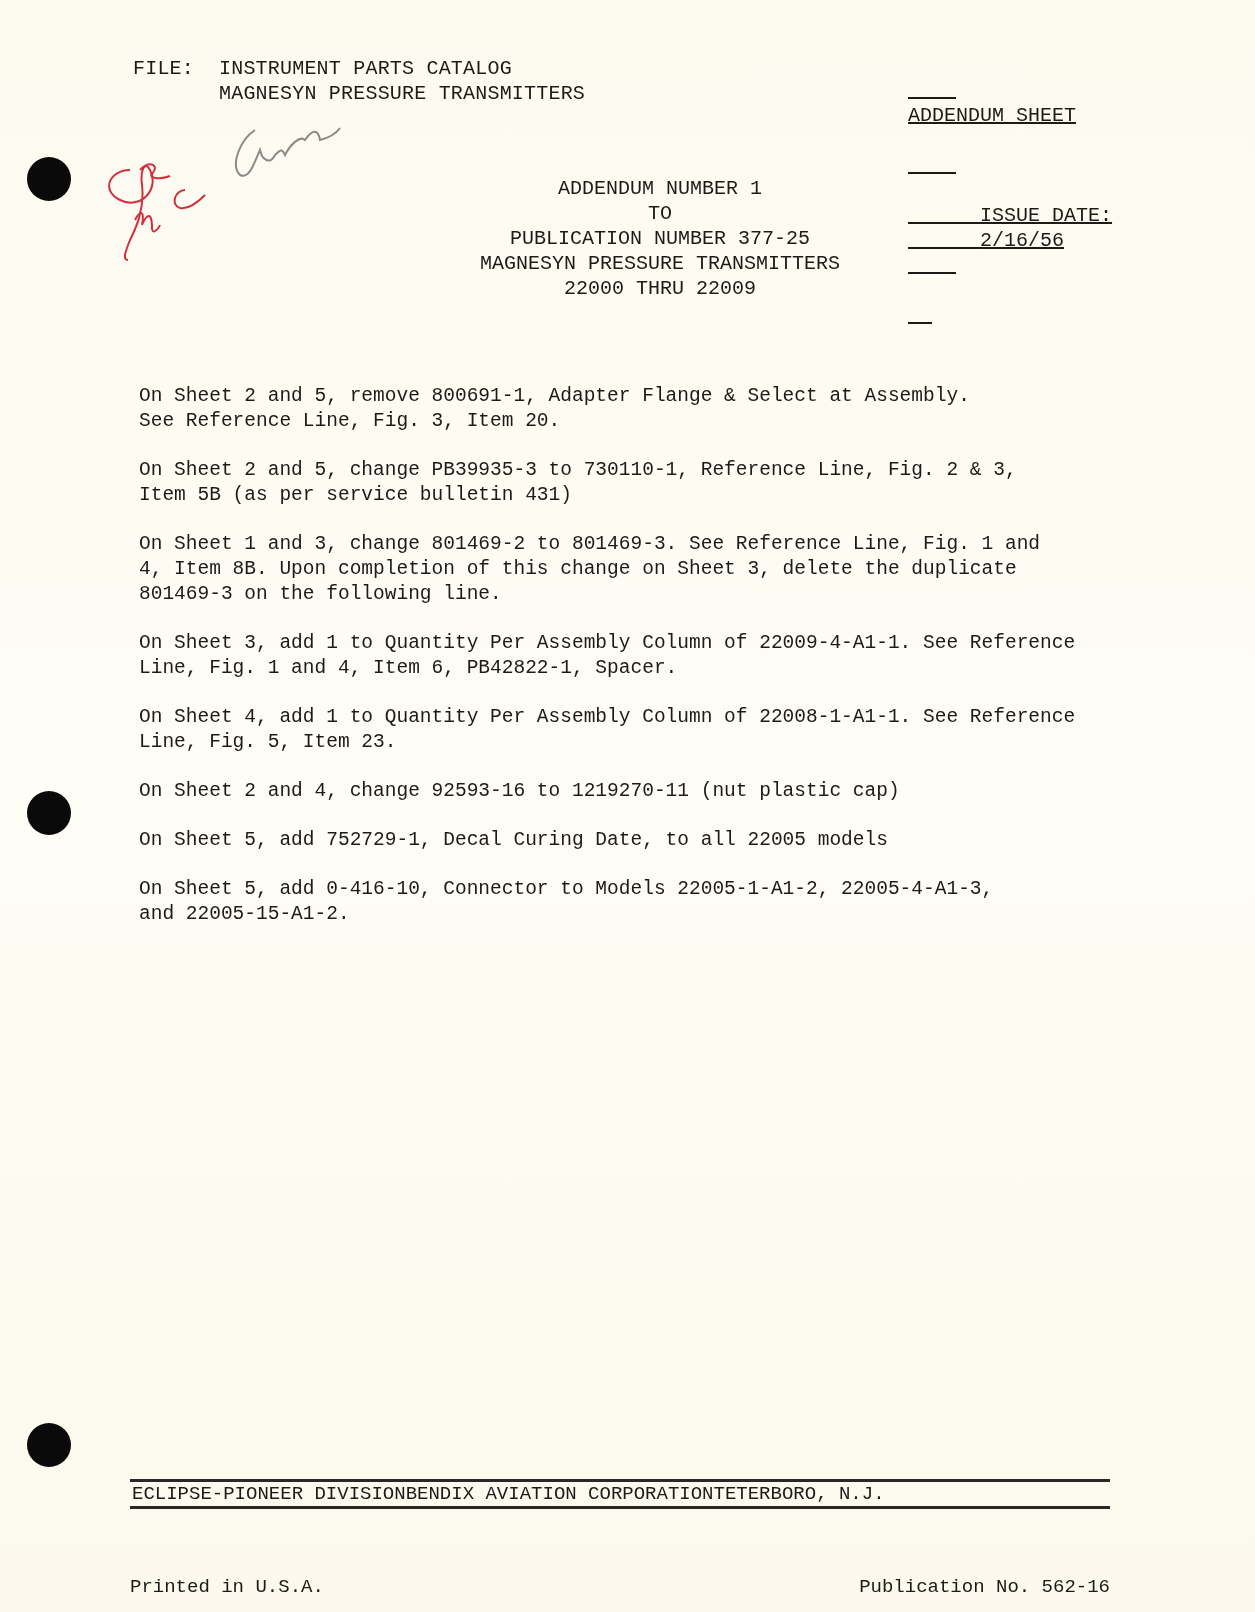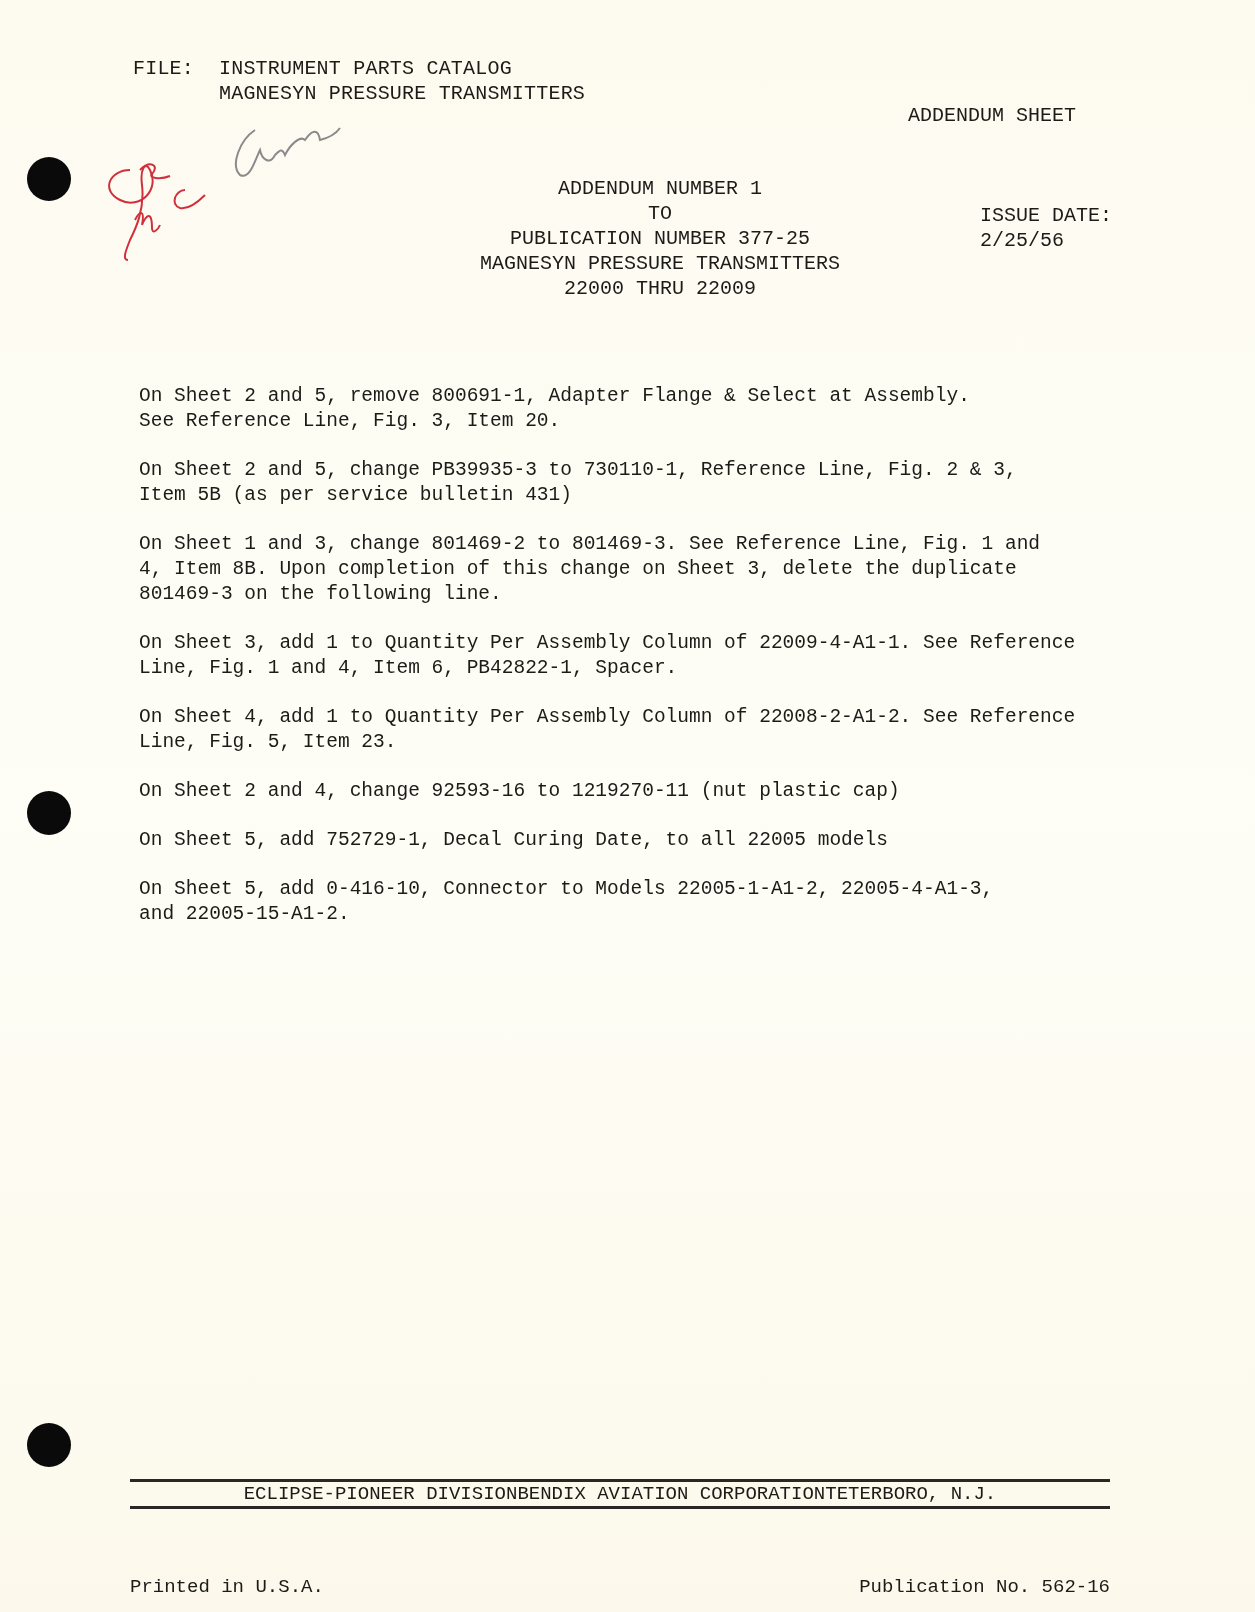--- a/index.html
+++ b/index.html
@@ -43,20 +43,21 @@
     .file-block .row { display: flex; white-space: pre; }
     .file-block .label { width: 86px; }
 
     .addendum-block {
       position: absolute;
       left: 908px;
       top: 53px;
       font-size: 20px;
       line-height: 25px;
       white-space: pre;
+      text-decoration: underline;
     }
 
     .title-block {
       position: absolute;
       left: 400px;
       width: 520px;
       top: 176px;
       text-align: center;
       font-size: 20px;
       line-height: 25px;
@@ -86,21 +87,21 @@
 
     .footer-bar {
       position: absolute;
       left: 130px;
       top: 1479px;
       width: 980px;
       height: 30px;
       border-top: 3px solid #2a2826;
       border-bottom: 3px solid #2a2826;
       display: flex;
-      justify-content: center;
+      justify-content: flex-start;
       align-items: center;
       font-size: 19px;
       box-sizing: border-box;
       padding: 0 2px;
     }
     .footer-bar span { white-space: pre; }
 
     .footer-bottom {
       position: absolute;
       left: 130px;
@@ -129,21 +130,21 @@
     <div class="row">
       <span class="label"></span>
       <span>MAGNESYN PRESSURE TRANSMITTERS</span>
     </div>
   </div>
 
   <div class="addendum-block">
     <div>ADDENDUM SHEET</div>
     <div>
       <span>ISSUE DATE:</span>
-      <span>2/25/56</span>
+      <span>2/16/56</span>
     </div>
   </div>
 
   <svg class="signature" viewBox="0 0 280 160">
     <path d="M40 60 C 20 60, 10 80, 30 90 C 50 100, 70 80, 60 60 C 55 50, 50 60, 52 75 C 55 100, 45 120, 40 130 C 36 140, 32 150, 38 150" fill="none" stroke="#d0303c" stroke-width="2"></path>
     <path d="M50 60 C 60 50, 70 55, 62 64 C 58 68, 70 70, 80 66" fill="none" stroke="#d0303c" stroke-width="2"></path>
     <path d="M45 110 C 50 100, 55 100, 52 115 C 56 105, 62 100, 62 118 C 62 125, 68 120, 70 115" fill="none" stroke="#d0303c" stroke-width="2"></path>
     <path d="M95 80 C 85 80, 80 95, 90 98 C 100 100, 110 90, 115 85" fill="none" stroke="#d0303c" stroke-width="2"></path>
     <path d="M165 20 C 150 30, 140 55, 150 65 C 160 70, 165 50, 170 40 C 172 50, 180 55, 185 45 C 190 40, 192 38, 195 45 C 200 35, 210 25, 215 30 C 222 20, 228 18, 230 30 C 238 28, 245 25, 250 18" fill="none" stroke="#8a8a8a" stroke-width="2"></path>
   </svg>
@@ -159,21 +160,21 @@
   <div class="body-text">
     <p>On Sheet 2 and 5, remove 800691-1, Adapter Flange &amp; Select at Assembly.
 See Reference Line, Fig. 3, Item 20.</p>
     <p>On Sheet 2 and 5, change PB39935-3 to 730110-1, Reference Line, Fig. 2 &amp; 3,
 Item 5B (as per service bulletin 431)</p>
     <p>On Sheet 1 and 3, change 801469-2 to 801469-3.  See Reference Line, Fig. 1 and
 4, Item 8B.  Upon completion of this change on Sheet 3, delete the duplicate
 801469-3 on the following line.</p>
     <p>On Sheet 3, add 1 to Quantity Per Assembly Column of 22009-4-A1-1.  See Reference
 Line, Fig. 1 and 4, Item 6, PB42822-1, Spacer.</p>
-    <p>On Sheet 4, add 1 to Quantity Per Assembly Column of 22008-2-A1-2.  See Reference
+    <p>On Sheet 4, add 1 to Quantity Per Assembly Column of 22008-1-A1-1.  See Reference
 Line, Fig. 5, Item 23.</p>
     <p>On Sheet 2 and 4, change 92593-16 to 1219270-11 (nut plastic cap)</p>
     <p>On Sheet 5, add 752729-1, Decal Curing Date, to all 22005 models</p>
     <p>On Sheet 5, add 0-416-10, Connector to Models 22005-1-A1-2, 22005-4-A1-3,
 and 22005-15-A1-2.</p>
   </div>
 
   <div class="footer-bar">
     <span>ECLIPSE-PIONEER DIVISION</span>
     <span>BENDIX AVIATION CORPORATION</span>

